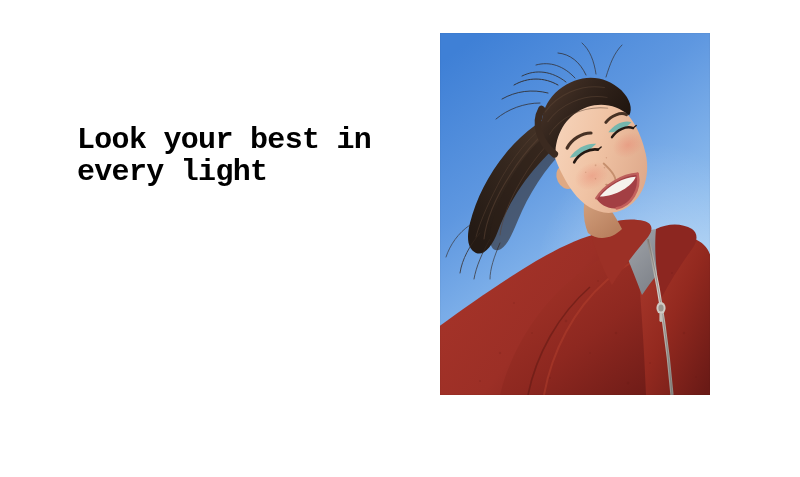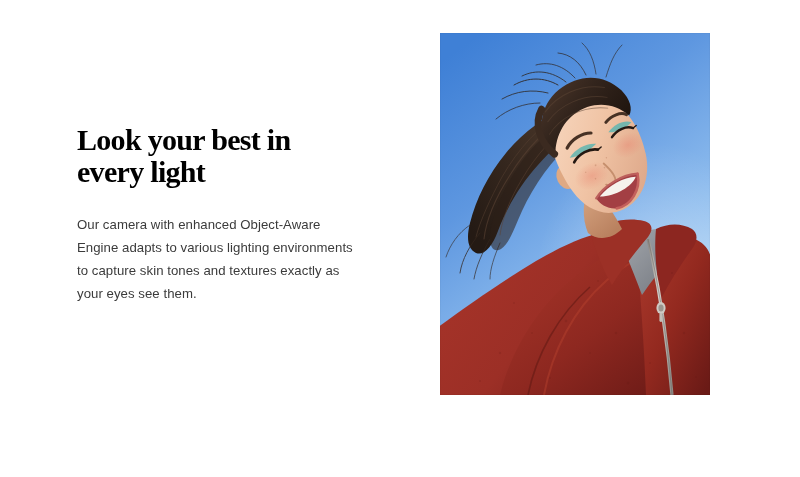--- a/index.html
+++ b/index.html
@@ -25,21 +25,21 @@
   
   .text-column {
     position: absolute;
     left: 77px;
     top: 124px;
     width: 330px;
   }
 
   .headline {
     margin: 0;
-    font-family: Liberation Serif, serif;
+    font-family: Liberation Mono, monospace;
     font-size: 30px;
     line-height: 32px;
     font-weight: bold;
     letter-spacing: -0.7px;
     color: #000000;
     white-space: pre-line;
   }
 
   .body-copy {
     margin: 0;
@@ -73,24 +73,20 @@
   }
 </style>
 </head>
 <body>
 
 <div class="feature-section">
 
   <div class="text-column">
     <h2 class="headline">Look your best in
 every light</h2>
-    <p class="body-copy">Our camera with enhanced Object-Aware
-Engine adapts to various lighting environments
-to capture skin tones and textures exactly as
-your eyes see them.</p>
   </div>
 
   <div class="photo-frame">
     <svg class="photo-canvas" viewBox="0 0 270 362" preserveAspectRatio="xMidYMid slice">
       <defs>
         <linearGradient id="skyGrad" x1="0.15" y1="0" x2="0.7" y2="1">
           <stop offset="0%" stop-color="#3f80d6"></stop>
           <stop offset="35%" stop-color="#5e97e0"></stop>
           <stop offset="70%" stop-color="#8fbdee"></stop>
           <stop offset="100%" stop-color="#bcdcf6"></stop>

